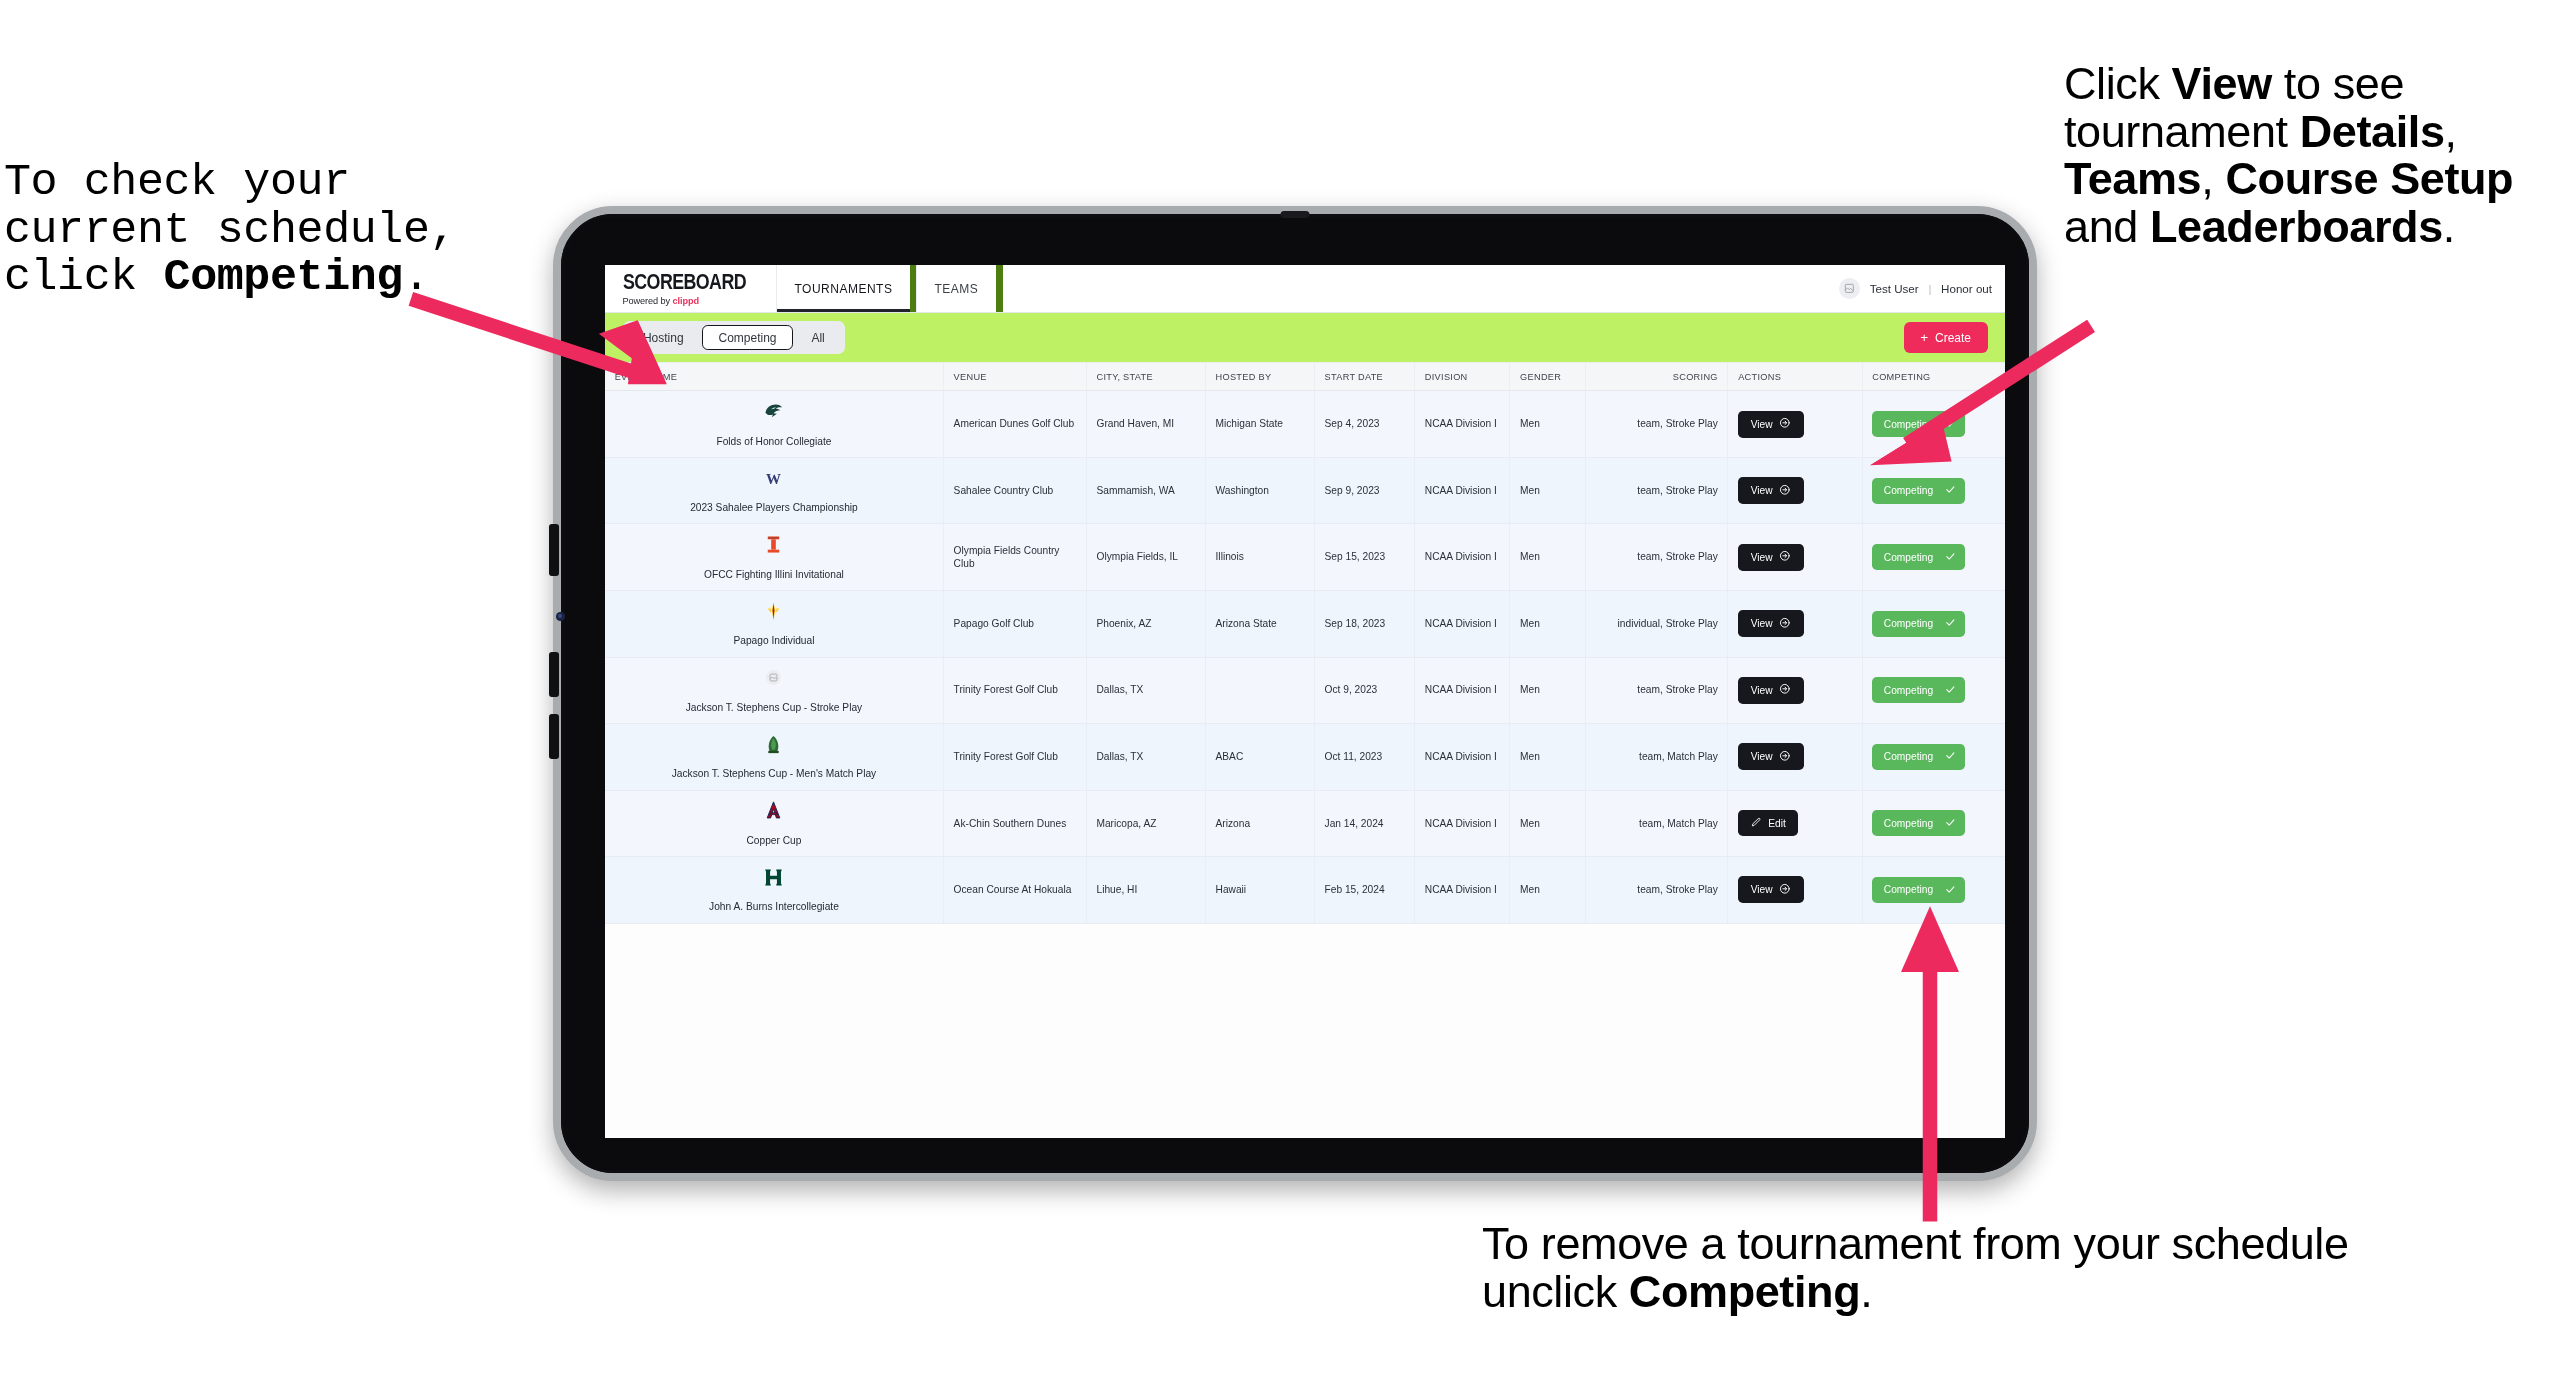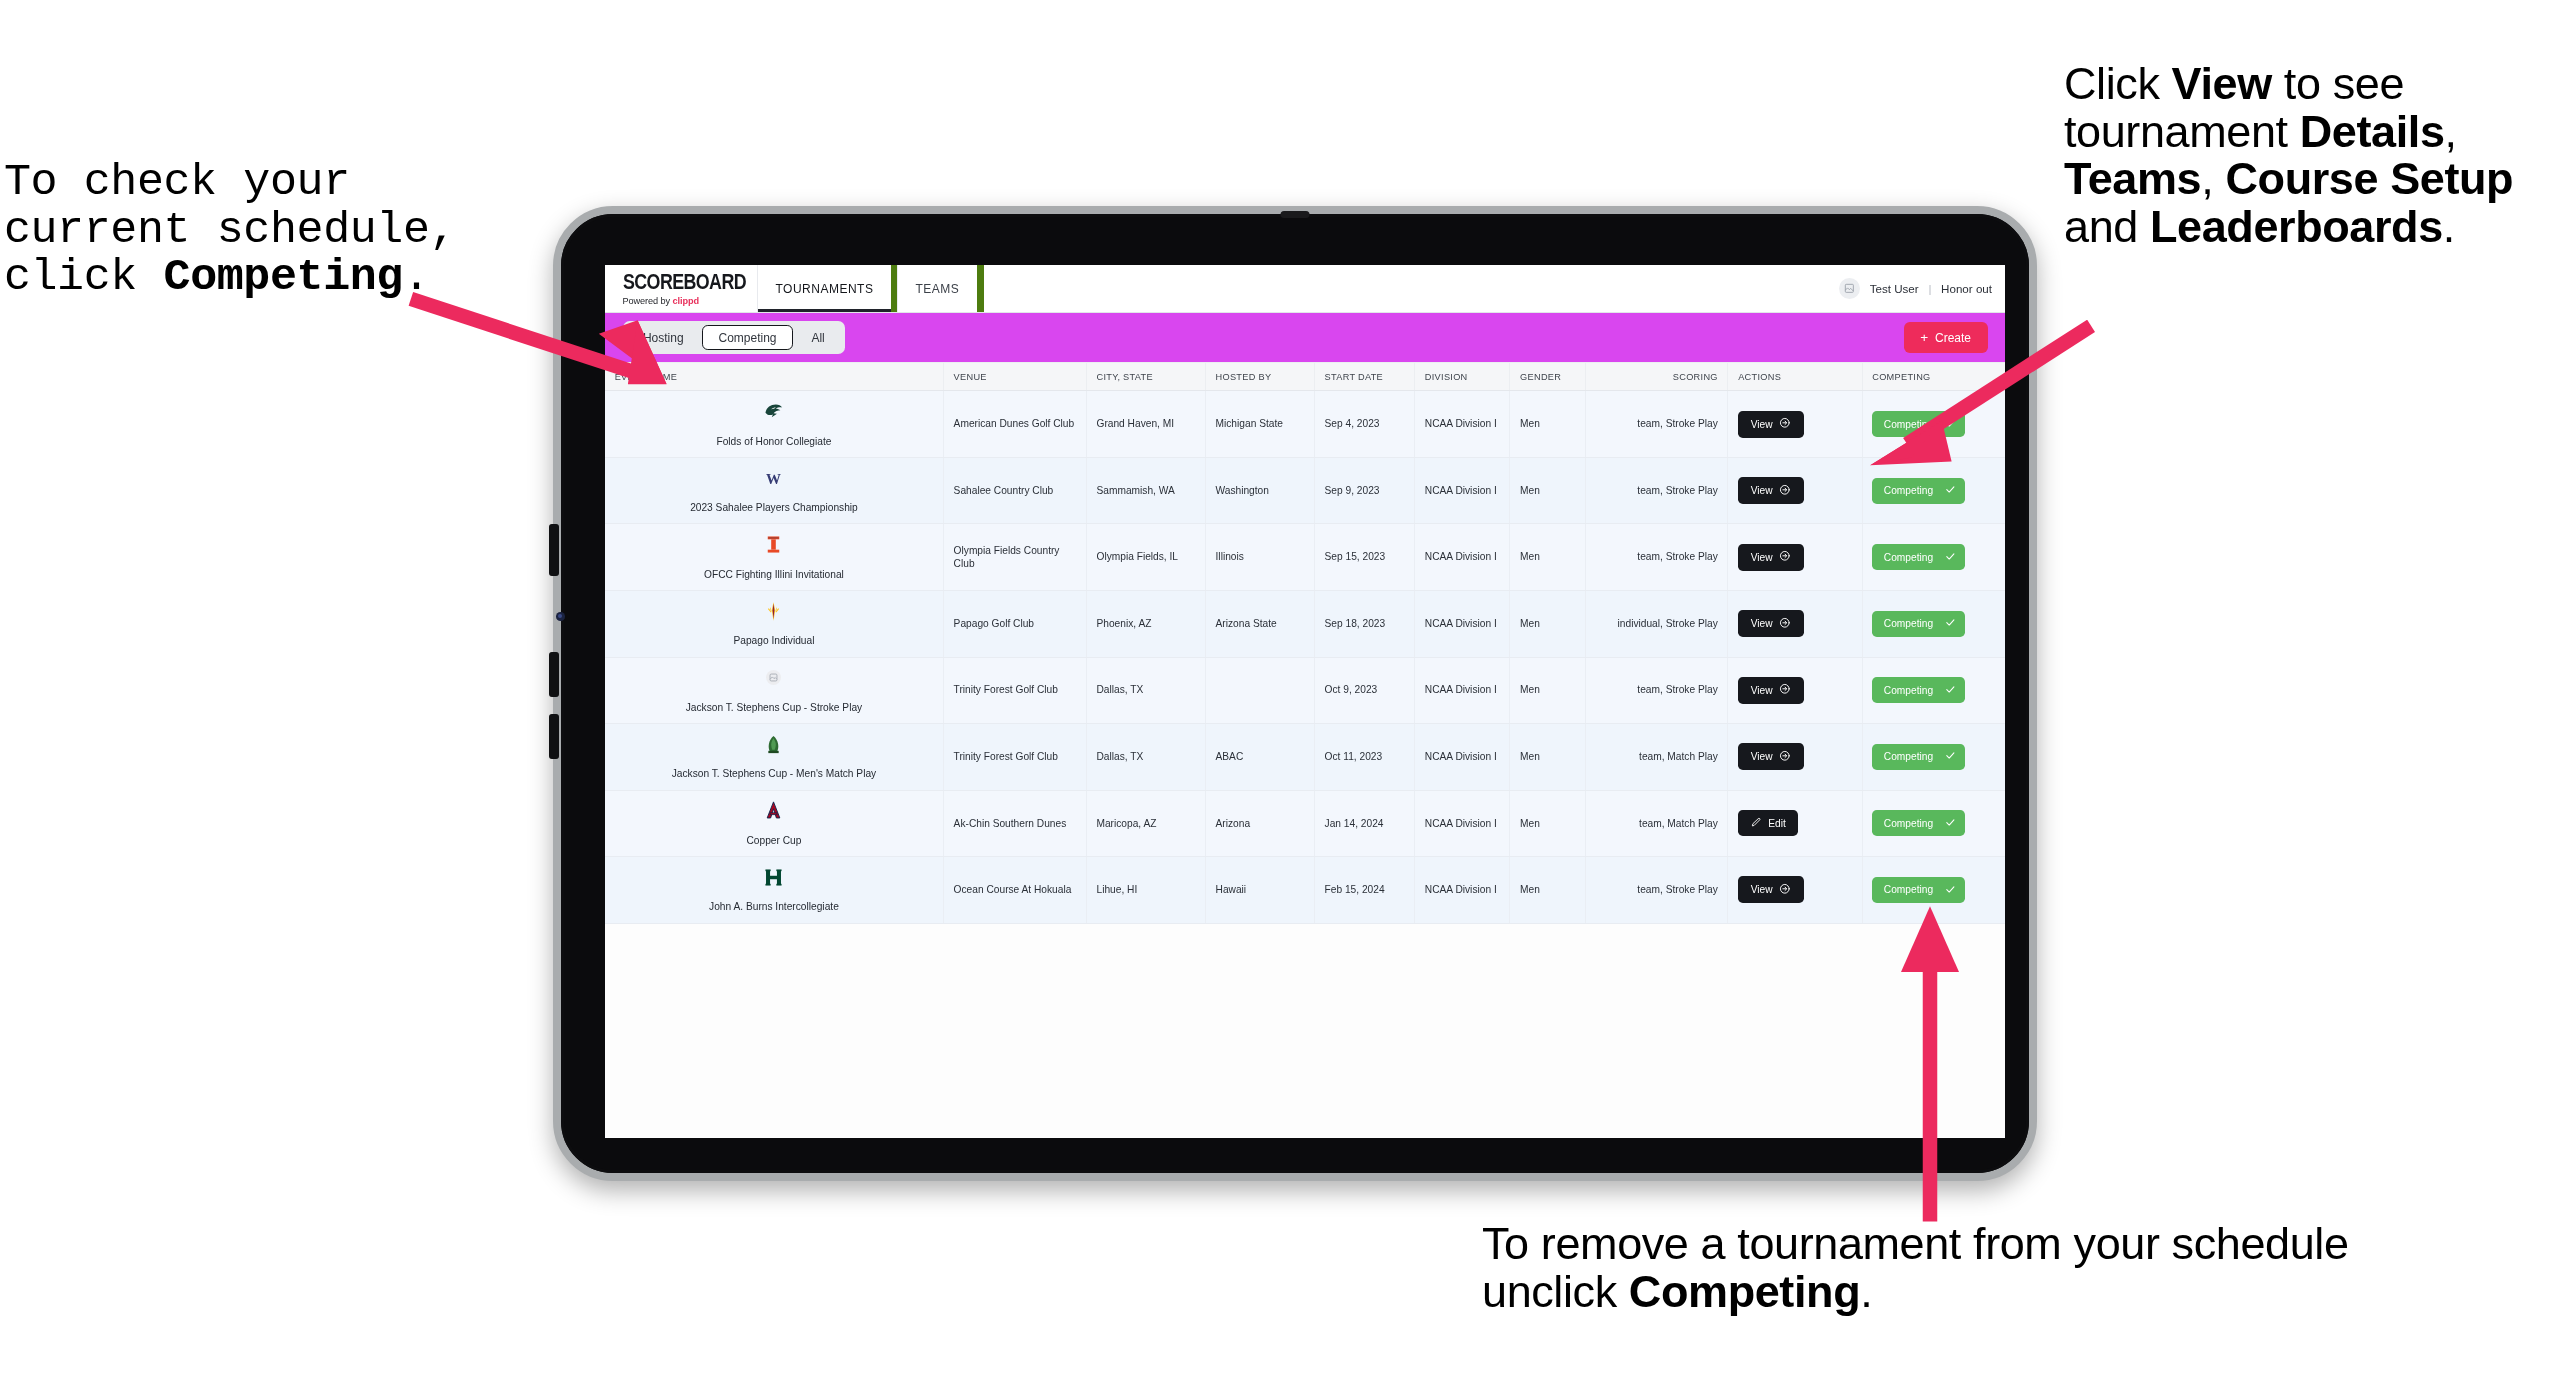--- a/index.html
+++ b/index.html
@@ -59,21 +59,21 @@
   }
 
   
   #app-header {
     display:flex; align-items:stretch;
     height: 48px;
     background:#fff;
     border-bottom: 1px solid #e3e6ea;
     position: relative;
   }
-  #brand { padding: 5.8px 0 0 17.5px; width: 153px; }
+  #brand { padding: 5.8px 0 0 17.5px; width: 172px; }
   #brand .logo {
     font-family: "Liberation Sans", sans-serif;
     font-weight: 800; font-size: 18.4px; letter-spacing: -0.6px;
     color: #16181d; line-height: 1;
     transform: scaleY(1.18) scaleX(0.97); transform-origin: left top;
   }
   #brand .sub {
     margin-top: 6.8px; font-size: 9.2px; color:#24262b; letter-spacing:-0.1px;
   }
   #brand .sub .clippd { color:#e8315c; font-weight:700; }
@@ -97,21 +97,21 @@
   #avatar {
     width:21.3px;height:21.3px;border-radius:50%;background:#eceef1;
     display:flex;align-items:center;justify-content:center;
     color:#9aa0a8; font-size:9.7px;
   }
   #user-area .sep { color:#b9bec5; }
   #user-area .lnk { cursor:pointer; }
 
   
   #toolbar {
-    position:relative; height: 50px; background:#d946ef;
+    position:relative; height: 50px; background:#bef264;
     display:flex; align-items:center; padding: 0 17.5px;
     border-bottom:1px solid #eceff2;
   }
   #segmented {
     display:flex; align-items:center;
     background:#e9ebee; border-radius:6.8px; padding:3.9px; gap:1.9px;
   }
   .seg {
     font-size:12px; color:#31353d; padding:5.8px 16.5px; border-radius:5.8px; cursor:pointer;
     white-space:nowrap;

